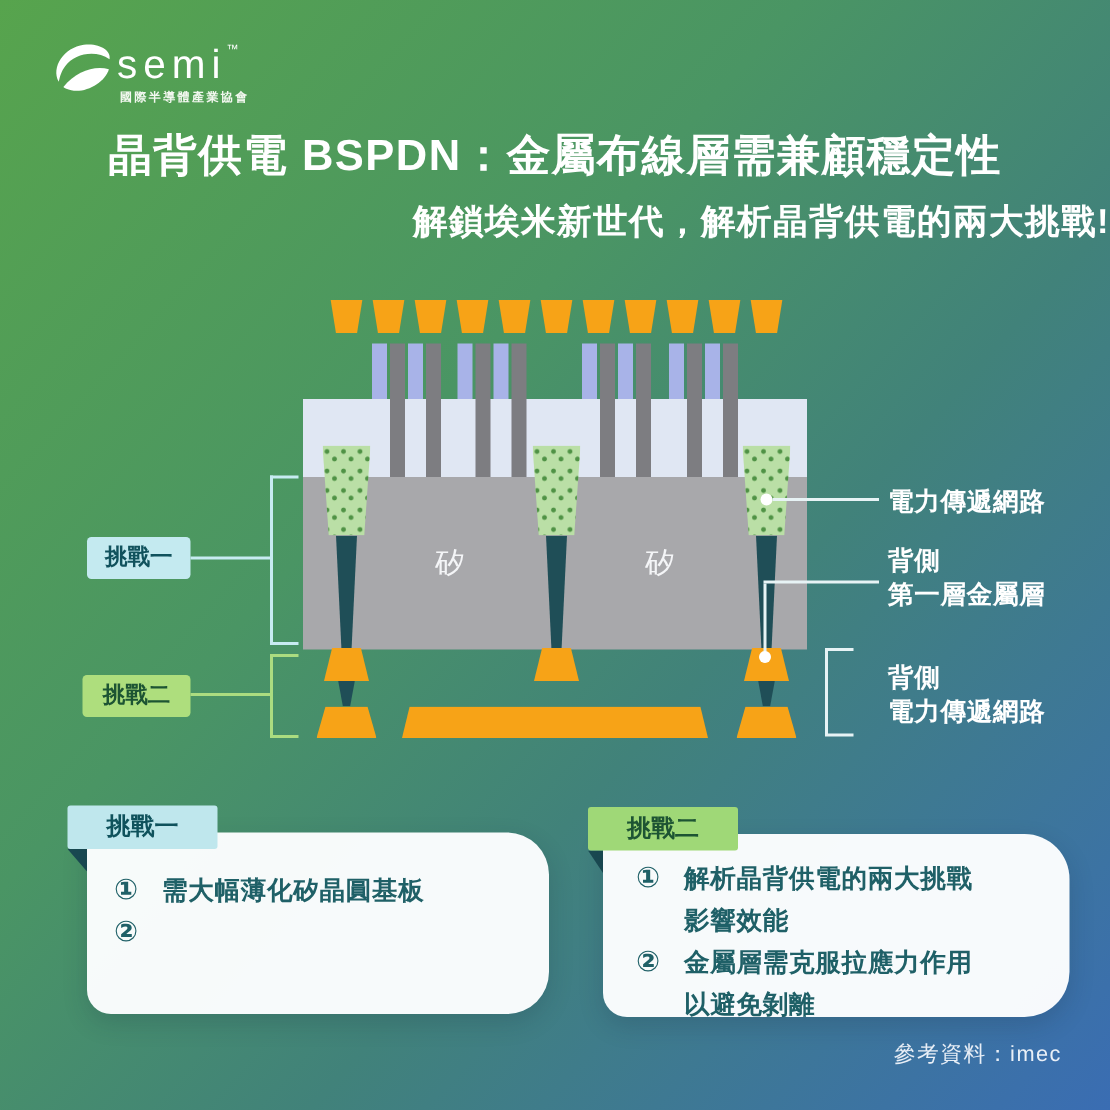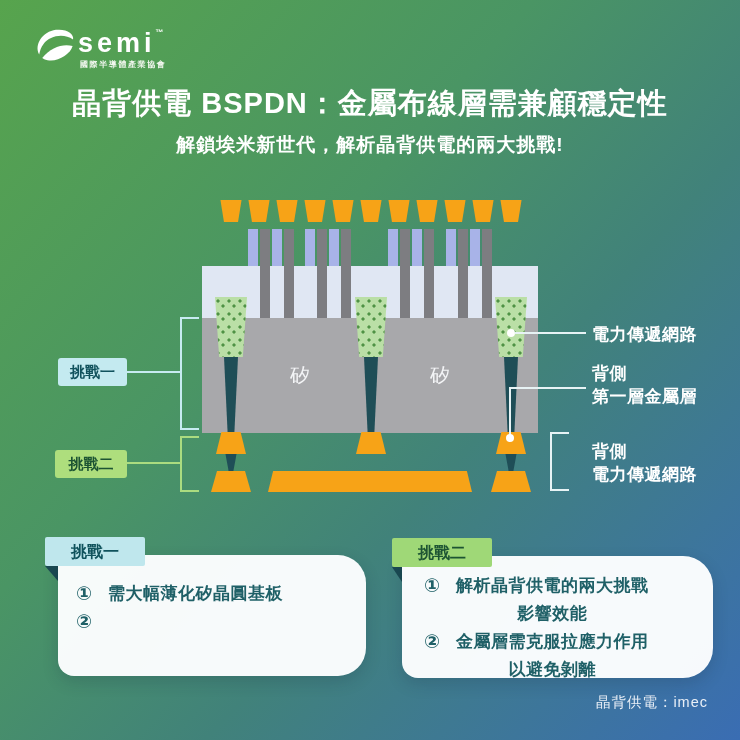--- a/index.html
+++ b/index.html
@@ -5,27 +5,27 @@
   * { margin:0; padding:0; box-sizing:border-box; }
   html,body { width:740px; height:740px; }
   body { font-family:"Liberation Sans","DejaVu Sans",sans-serif; }
   .stage {
     position:relative; width:740px; height:740px; overflow:hidden;
     background:linear-gradient(132deg,#57a44d 0%,#4a9564 38%,#41827a 62%,#3a6db3 100%);
   }
   .abs { position:absolute; }
 
   
-  .logo-brand { position:absolute; left:78px; top:28px; color:#fff; font-size:27px; font-weight:700; letter-spacing:4px; }
+  .logo-brand { position:absolute; left:78px; top:28px; color:#fff; font-size:27px; font-weight:400; letter-spacing:4px; }
   .logo-tm { font-size:8px; vertical-align:top; letter-spacing:0; }
   .logo-tagline { position:absolute; left:80px; top:59px; color:#f2f7ef; font-size:8px; letter-spacing:1.6px; font-weight:700; }
 
   
   .title { position:absolute; left:0; right:0; top:84px; text-align:center; color:#fff; font-size:29px; font-weight:800; letter-spacing:1px; }
-  .subtitle { position:absolute; left:0; right:0; top:132px; text-align:center; color:#fff; font-size:19px; font-weight:700; letter-spacing:1px; }
+  .subtitle { position:absolute; left:0; right:0; top:132px; text-align:right; color:#fff; font-size:23px; font-weight:700; letter-spacing:1px; }
 
   
   .band { left:202px; top:266px; width:336px; height:52px; background:#e0e7f3; }
   .silicon { left:202px; top:318px; width:336px; height:115px; background:#a8a8ab; }
   .si-label { top:362px; color:#f4f5f7; font-size:20px; font-weight:500; }
   .pad { top:200px; width:22px; height:22px; background:#f7a317; clip-path:polygon(2% 0,98% 0,82% 100%,18% 100%); }
   .pgroup { top:229px; width:47px; height:89px; }
   .pl { position:absolute; top:0; width:10px; }
   .pl.lav { height:37px; background:#a8b3e8; }
   .pl.gry { height:89px; background:#7d7d81; }
@@ -63,21 +63,21 @@
   .fold1 { left:45px; top:566px; width:13px; height:15px; }
   .fold2 { left:392px; top:567px; width:10px; height:15px; }
   .cbox { position:absolute; background:rgba(253,254,255,.97); box-shadow:0 6px 16px rgba(20,40,60,.18); z-index:2; }
   .cbox1 { left:58px; top:555px; width:308px; height:121px; border-radius:6px 28px 28px 16px; }
   .cbox2 { left:402px; top:556px; width:311px; height:122px; border-radius:6px 30px 30px 16px; }
   .cbody { position:absolute; z-index:4; }
   .cbody1 { left:76px; top:580px; width:280px; }
   .cbody2 { left:424px; top:572px; width:282px; }
   .citem { display:flex; gap:8px; color:#1f6067; font-weight:700; font-size:17px; line-height:28px; }
   .cnum { font-size:19px; flex:0 0 24px; }
-  .ctext { white-space:pre-line; letter-spacing:.5px;text-align:center; }
+  .ctext { white-space:pre-line; letter-spacing:.5px; }
 
   .footer { position:absolute; left:0; right:32px; top:693px; text-align:right; color:#e9eff7; font-size:14.5px; font-weight:500; letter-spacing:1px; }
 </style>
 </head>
 <body>
 
 <div class="stage">
 
   <svg class="abs" style="left:33px;top:26px;" width="44" height="42" viewBox="0 0 100 94">
     <path d="M14 64 C 2 42, 22 12, 52 8 C 76 5, 94 17, 91 30 C 70 15, 38 21, 24 40 C 18 48, 16 55, 14 64 Z" fill="#ffffff"></path>
@@ -200,15 +200,15 @@
       <span class="ctext">解析晶背供電的兩大挑戰
 影響效能</span>
     </div>
     <div class="citem">
       <span class="cnum">②</span>
       <span class="ctext">金屬層需克服拉應力作用
 以避免剝離</span>
     </div>
   </div>
 
-  <div class="footer">晶背供電：imec</div>
+  <div class="footer">參考資料：imec</div>
 
 </div>
 
 </body></html>

